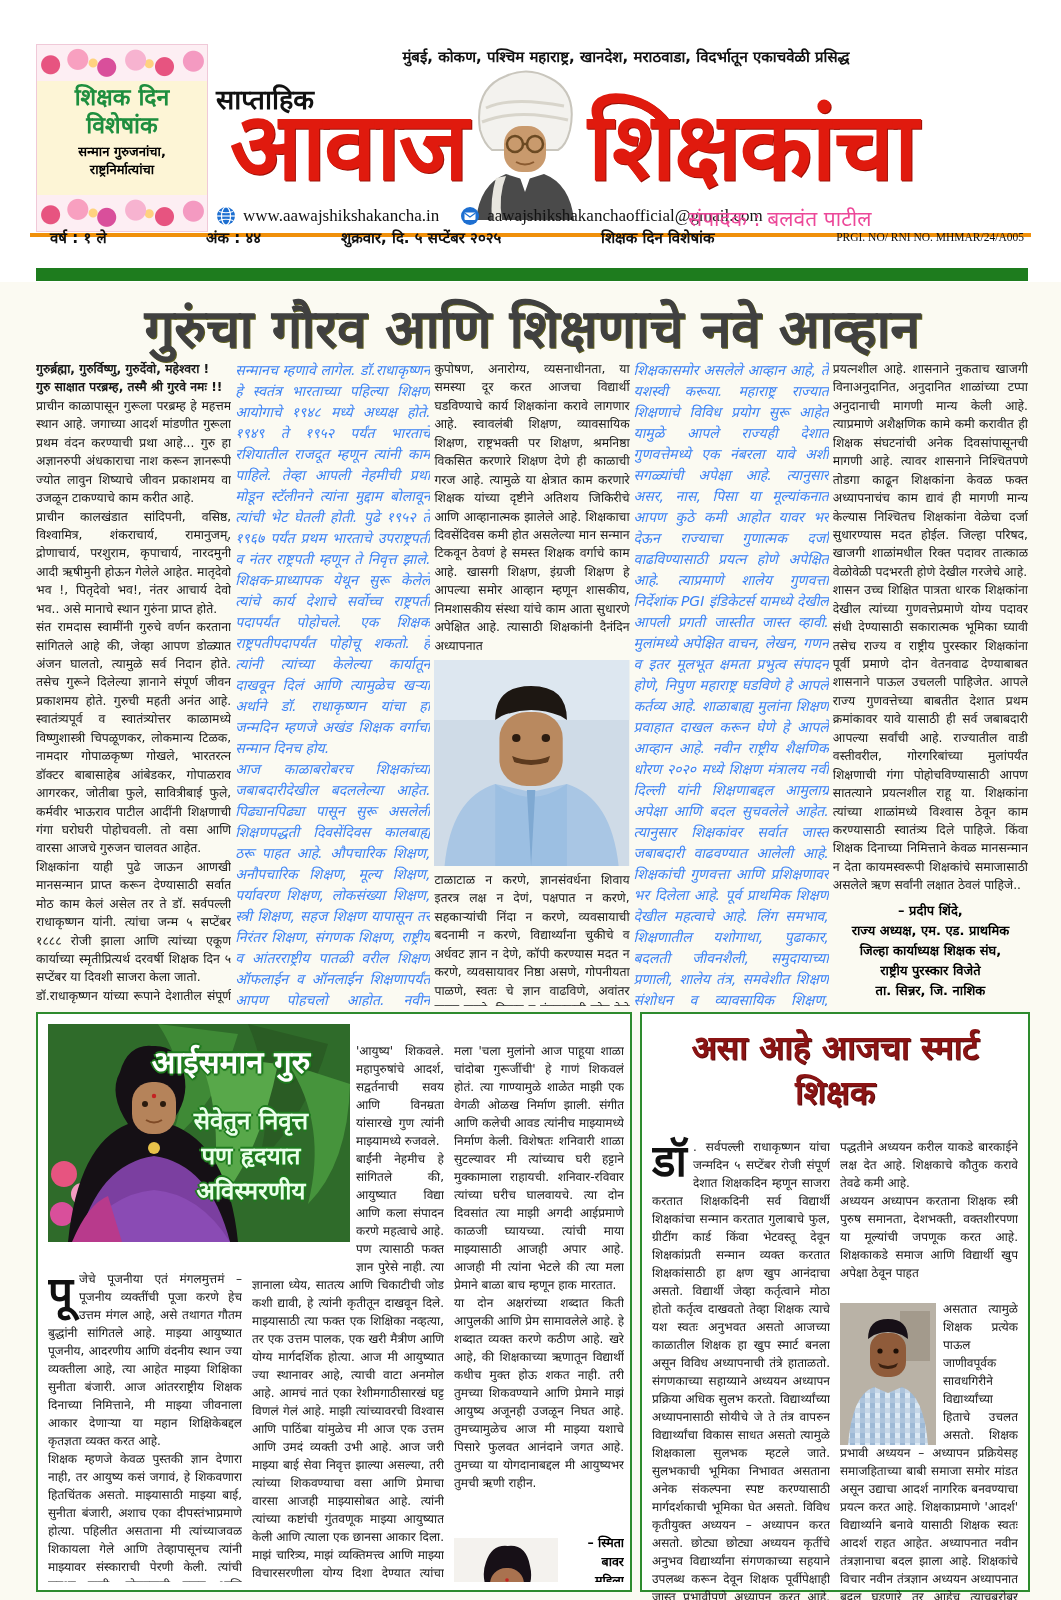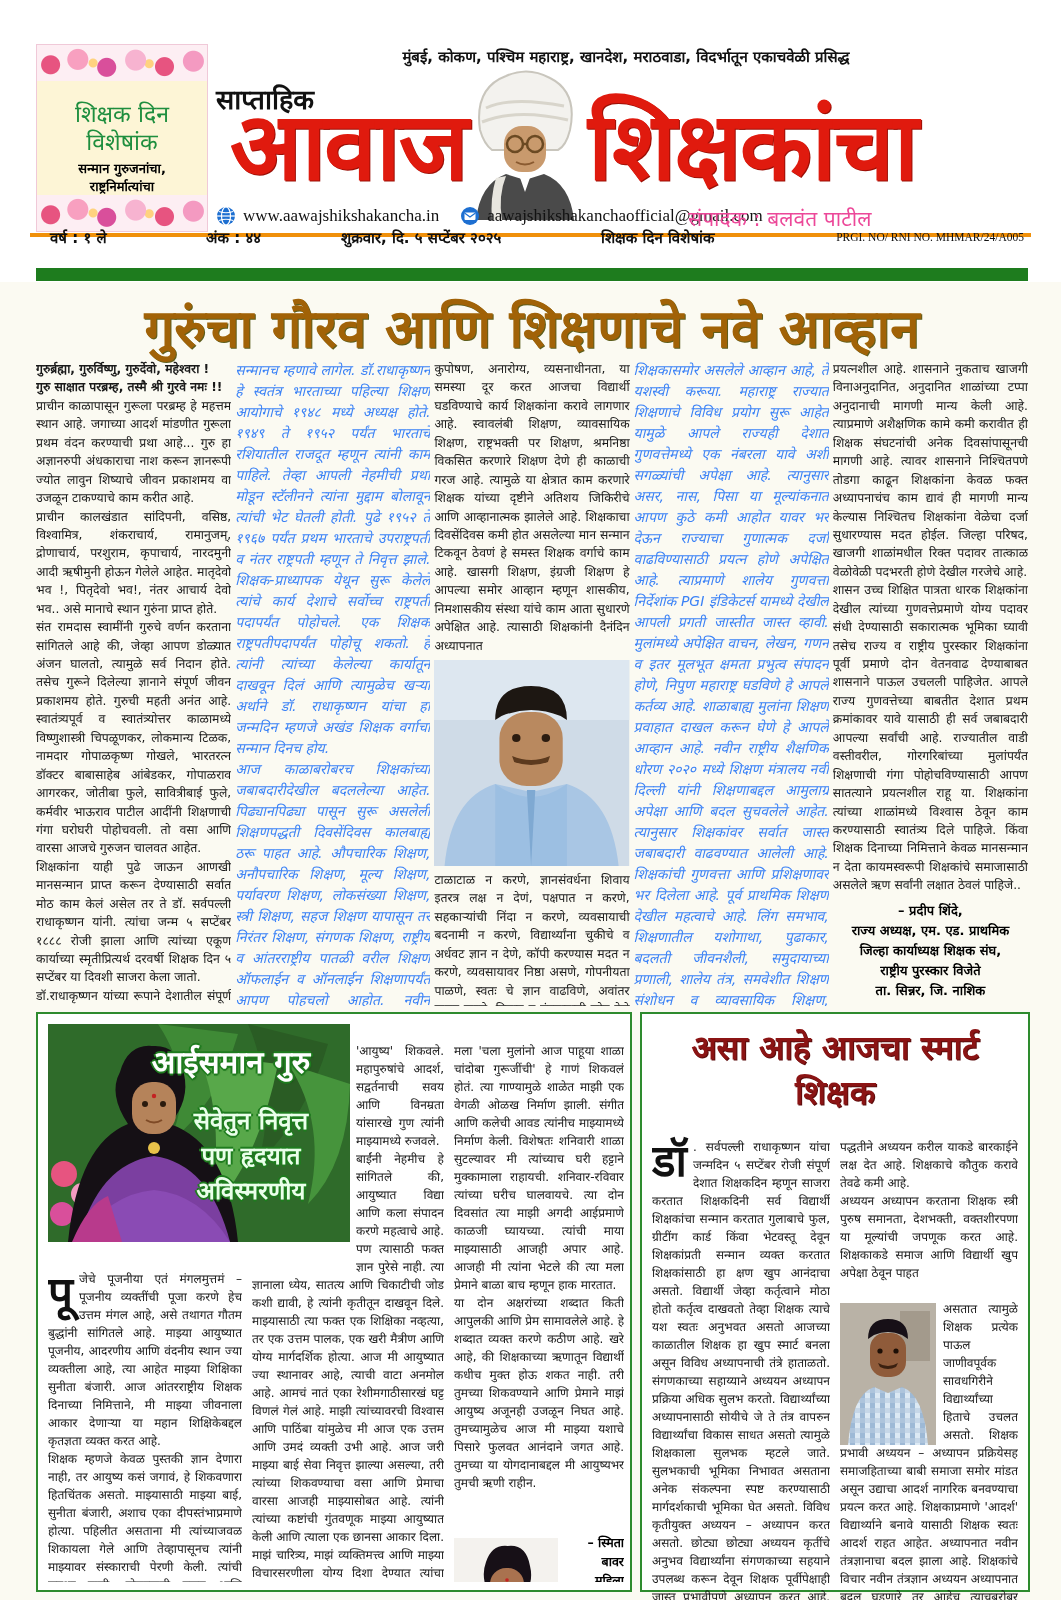--- a/index.html
+++ b/index.html
@@ -14,21 +14,21 @@
     background-image:
       radial-gradient(circle at 8% 55%, #e75480 0 9px, rgba(0,0,0,0) 10px),
       radial-gradient(circle at 24% 40%, #f8a0c0 0 10px, rgba(0,0,0,0) 11px),
       radial-gradient(circle at 41% 62%, #d94f9b 0 9px, rgba(0,0,0,0) 10px),
       radial-gradient(circle at 58% 42%, #f7b3d0 0 10px, rgba(0,0,0,0) 11px),
       radial-gradient(circle at 75% 60%, #e75480 0 9px, rgba(0,0,0,0) 10px),
       radial-gradient(circle at 92% 45%, #f49ac1 0 10px, rgba(0,0,0,0) 11px),
       radial-gradient(circle at 33% 50%, #ffd27f 0 4px, rgba(0,0,0,0) 5px),
       radial-gradient(circle at 66% 52%, #ffd27f 0 4px, rgba(0,0,0,0) 5px);
     background-color:#fdeef3; }
-  .sb-green { color:#1e8e3e; font-weight:normal; font-size:23px; line-height:1.2; margin-top:20px; }
+  .sb-green { color:#1e8e3e; font-weight:bold; font-size:23px; line-height:1.2; margin-top:3px; }
   .sb-red { color:#000000; font-weight:bold; font-size:13px; line-height:1.35; margin-top:4px; }
   .dist-line { position:absolute; left:212px; top:46px; width:828px; text-align:center;
     font-weight:bold; font-size:15px; color:#111; }
   .saptahik { position:absolute; left:216px; top:80px; font-size:27px; font-weight:bold; color:#111; }
   .mast-title { position:absolute; color:#e01a0e; font-weight:bold; font-size:94px; line-height:1;
     text-shadow:1px 1px 0 #9a0f06; letter-spacing:-2px; }
   .mast-awaaz { left:230px; top:100px; }
   .mast-shik { left:588px; top:100px; }
   .mast-portrait { position:absolute; left:466px; top:68px; width:118px; height:152px; }
   .web-row { position:absolute; left:216px; top:206px; display:flex; align-items:center; gap:7px;
@@ -45,21 +45,21 @@
   .dl-issue { width:135px; }
   .dl-date { width:260px; }
   .dl-special { width:230px; }
   .dl-reg { flex:1; text-align:right; font-family:"Liberation Serif","DejaVu Serif",serif;
     font-weight:normal; font-size:11.5px; padding-right:4px; }
   .bar-green { position:absolute; left:36px; top:268px; width:992px; height:13px; background:#1e7c1e; }
 
   
   .content-bg { position:absolute; left:0; top:282px; width:1061px; height:1318px; background:#fbfaf2; }
   .main-headline { position:absolute; left:36px; top:290px; width:992px; text-align:center;
-    font-size:53px; font-weight:bold; color:#a16207; text-shadow:1px 1px 0 #5e5e1d; }
+    font-size:53px; font-weight:bold; color:#404040; text-shadow:1px 1px 0 #5e5e1d; }
 
   
   .article { position:absolute; left:36px; top:360px; width:992px; height:646px;
     display:flex; gap:4px; }
   .col { flex:1 1 0; font-size:14px; line-height:1.5; text-align:justify; color:#3b82f6;
     overflow:hidden; white-space:pre-line;font-style:italic; }
   .col-wrap { flex:1 1 0; overflow:hidden; }
   .col-wrap .seg { font-size:12.3px; line-height:1.5; text-align:justify; color:#1a1a1a; white-space:pre-line; }
   .shloka { font-weight:bold; font-size:12.6px; line-height:1.55; text-align:left; white-space:pre-line; color:#000; }
   .center-photo { width:100%; height:206px; margin:5px 0; }

